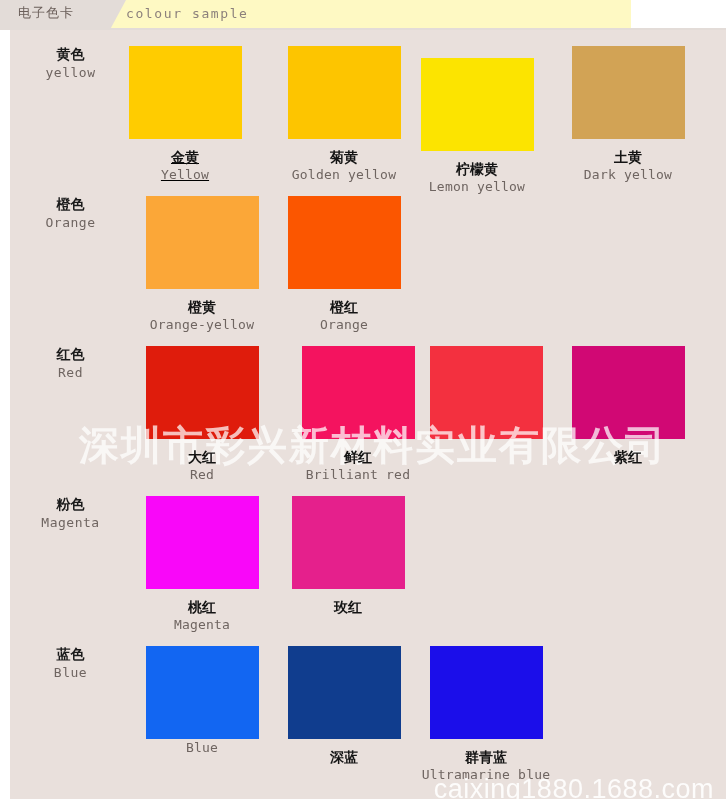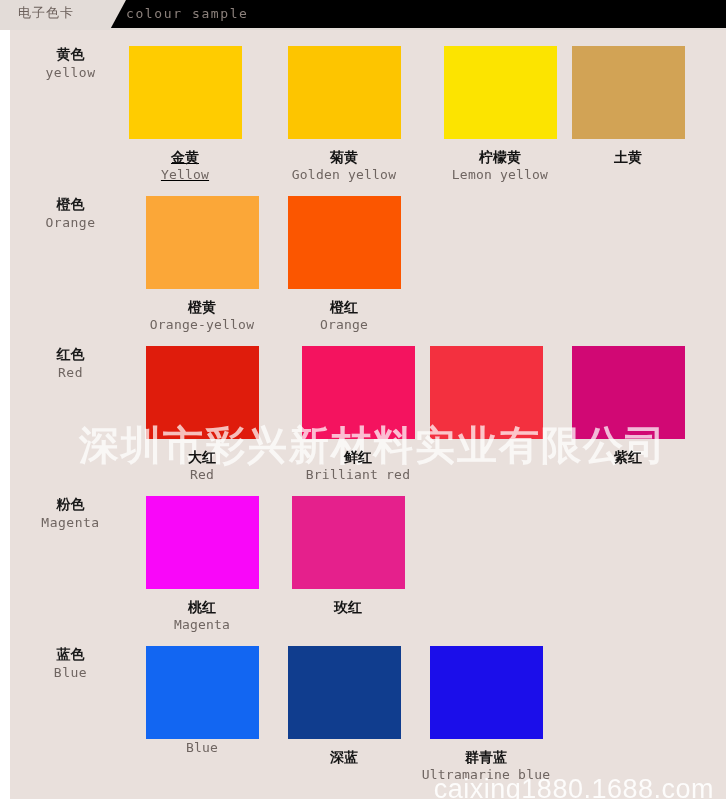--- a/index.html
+++ b/index.html
@@ -13,23 +13,23 @@
     font-family: "Liberation Sans", sans-serif;
     overflow: hidden;
     position: relative;
   }
 
   
   #header {
     position: absolute;
     left: 0;
     top: 0;
-    width: 726px;
+    width: 631px;
     height: 30px;
-    background: #000000;
+    background: #fef9c3;
   }
   #header-tab {
     position: absolute;
     left: 0;
     top: 0;
     width: 126px;
     height: 28px;
     background: #e3dcd8;
     -webkit-clip-path: polygon(0 0, 100% 0, 88% 100%, 0 100%);
     clip-path: polygon(0 0, 100% 0, 88% 100%, 0 100%);
@@ -182,28 +182,29 @@
         <div class="cell" style="left: 104px; text-decoration: underline;">
           <div class="swatch" style="background: rgb(255, 204, 0);"></div>
           <div class="cell-cn">金黄</div>
           <div class="cell-en">Yellow</div>
         </div>
         <div class="cell" style="left: 263px;">
           <div class="swatch" style="background: rgb(253, 197, 0);"></div>
           <div class="cell-cn">菊黄</div>
           <div class="cell-en">Golden yellow</div>
         </div>
-        <div class="cell" style="left: 419px;">
+        <div class="cell" style="left: 396px; margin-top: 12px;">
           <div class="swatch" style="background: rgb(252, 228, 0);"></div>
           <div class="cell-cn">柠檬黄</div>
           <div class="cell-en">Lemon yellow</div>
         </div>
         <div class="cell" style="left: 547px;">
           <div class="swatch" style="background: rgb(210, 163, 85);"></div>
           <div class="cell-cn">土黄</div>
+          <div class="cell-en">Dark yellow</div>
         </div>
       </div>
       <div class="row" style="top: 166px;">
         <div class="row-head">
           <div class="row-head-cn">橙色</div>
           <div class="row-head-en">Orange</div>
         </div>
         <div class="cell" style="left: 121px;">
           <div class="swatch" style="background: rgb(251, 167, 56);"></div>
           <div class="cell-cn">橙黄</div>

